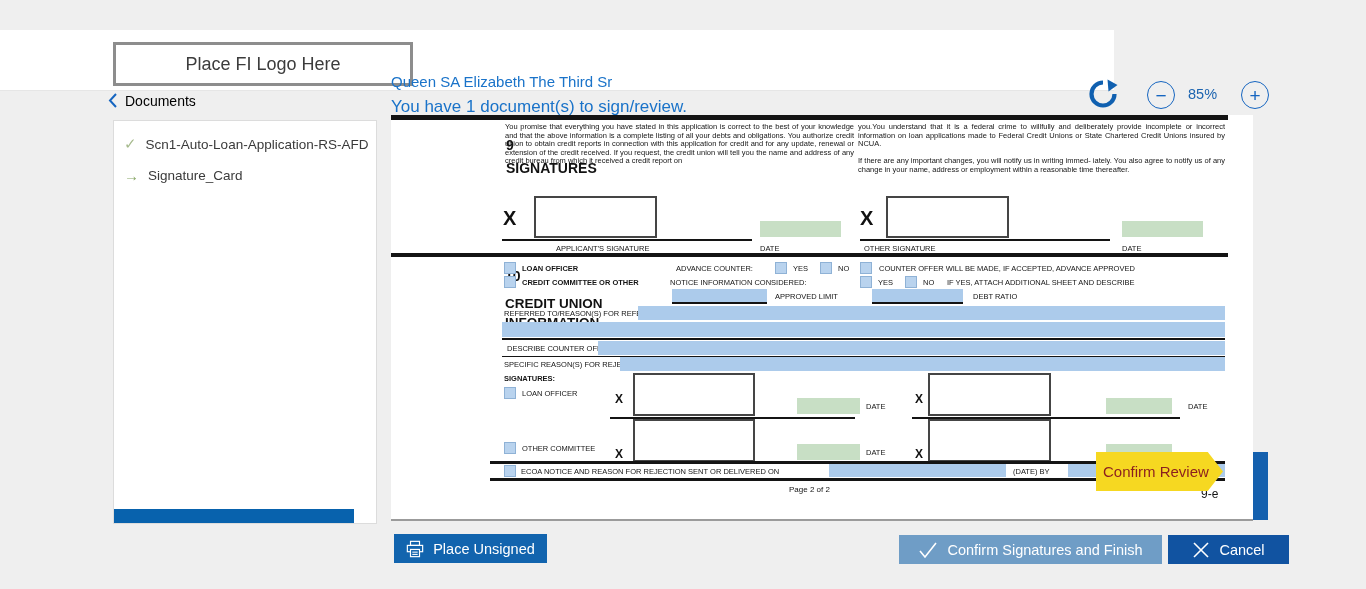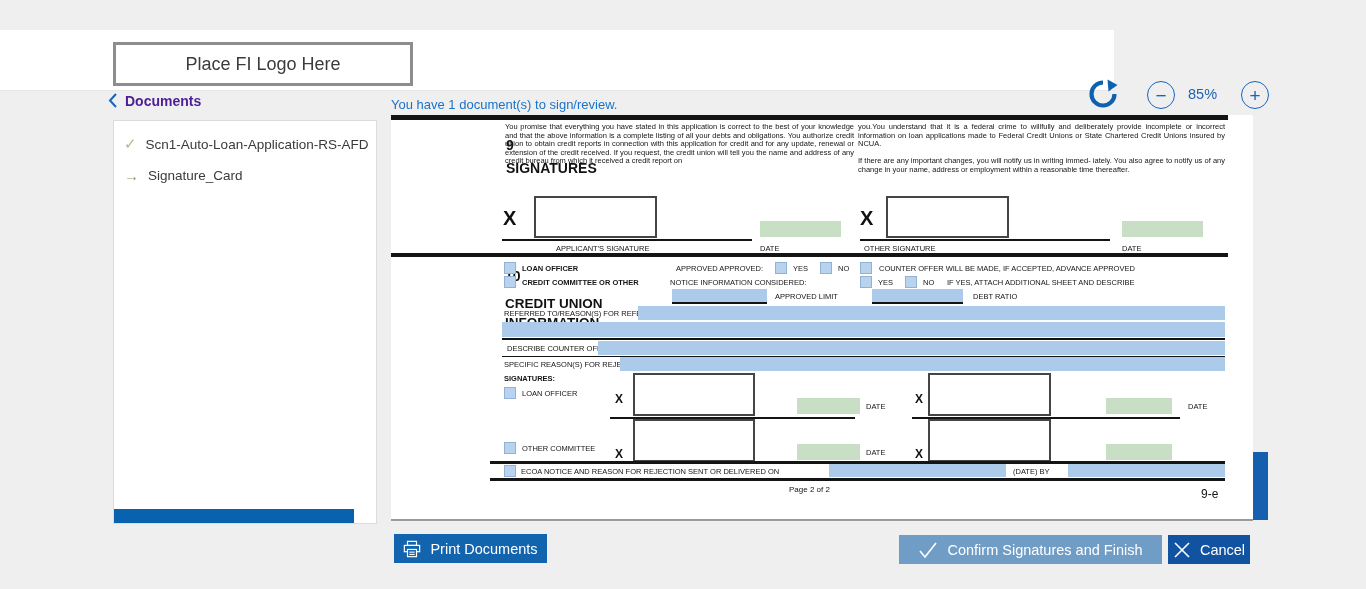--- a/index.html
+++ b/index.html
@@ -2,27 +2,27 @@
 <html><head>
 <meta charset="utf-8">
 <style>
   html,body{margin:0;padding:0;}
   .app{position:relative;width:1366px;height:589px;background:#efefef;overflow:hidden;
        font-family:"Liberation Sans",sans-serif;-webkit-font-smoothing:antialiased;}
   .topbar{position:absolute;left:0;top:0;width:1114px;height:60px;background:#ffffff;border-bottom:1px solid #e6e6e6;margin-top:30px;}
   .logo-box{position:absolute;left:113px;top:12px;width:294px;height:38px;border:3px solid #8d8d8d;
             background:#fff;display:flex;align-items:center;justify-content:center;font-size:18px;color:#3c3c3c;}
   .docs-back{position:absolute;left:108px;top:92px;display:flex;align-items:center;gap:7px;}
-  .docs-back .lbl{font-weight:bold;font-size:14px;color:#4c1d95;}
+  .docs-back .lbl{font-weight:normal;font-size:14px;color:#000000;}
   .panel{position:absolute;left:113px;top:120px;width:262px;height:402px;background:#fff;border:1px solid #dcdcdc;overflow:hidden;}
   .doc-item{position:absolute;left:10px;display:flex;align-items:center;gap:9px;font-size:13.5px;color:#3a3a3a;white-space:nowrap;}
   .ic-check{color:#a6ba8d;font-size:15px;} .ic-arrow{color:#8aa869;font-size:15px;}
   .progress{position:absolute;left:0;bottom:0;width:240px;height:14px;background:#0862ad;}
   .signer{position:absolute;left:391px;top:73px;font-size:15px;color:#1a73c9;}
-  .notice{position:absolute;left:391px;top:97px;font-size:13px;color:#1a73c9;}
+  .notice{position:absolute;left:391px;top:97px;font-size:17px;color:#1a73c9;}
   .zoom-btn{position:absolute;width:26px;height:26px;border:1.5px solid #1565c0;border-radius:50%;
             color:#1565c0;display:flex;align-items:center;justify-content:center;font-size:19px;background:transparent;line-height:1;}
   .zoom-level{position:absolute;left:1188px;top:86px;font-size:14.5px;color:#1c64b0;}
   
   .page{position:absolute;left:391px;top:115px;width:862px;height:404px;background:#fff;border-bottom:2px solid #9b9b9b;color:#141414;}
   .abs{position:absolute;}
   .ftext{font-size:7.5px;line-height:8.6px;text-align:justify;color:#161616;}
   .sl{position:absolute;font-size:7.5px;white-space:nowrap;color:#141414;}
   .slb{font-weight:bold;}
   .sec{position:absolute;font-weight:bold;font-size:14px;color:#111;}
@@ -34,21 +34,21 @@
   .ln{position:absolute;background:#141414;}
   .xmark{position:absolute;font-weight:bold;color:#111;}
   .confirm-tag{position:absolute;left:1096px;top:452px;width:127px;height:39px;background:#f6d821;
                clip-path:polygon(0 0,88% 0,100% 50%,88% 100%,0 100%);
                color:#8b1f1f;font-size:15px;display:flex;align-items:center;padding-left:7px;box-sizing:border-box;}
   .side-tab{position:absolute;left:1253px;top:452px;width:15px;height:68px;background:#1460ae;}
   .btn{position:absolute;display:flex;align-items:center;justify-content:center;gap:9px;color:#fff;
        font-size:14.5px;height:29px;box-sizing:border-box;cursor:default;}
   .btn-print{left:394px;top:534px;width:153px;background:#1264ae;}
   .btn-confirm{left:899px;top:535px;width:263px;background:#6f9dc6;}
-  .btn-cancel{left:1168px;top:535px;width:82px;background:#1153a1;}
+  .btn-cancel{left:1168px;top:535px;width:121px;background:#1153a1;}
 </style>
 </head>
 <body>
 
 <div class="app">
 
   <div class="topbar">
     <div class="logo-box">
       <span>Place FI Logo Here</span>
     </div>
@@ -66,20 +66,21 @@
       <span class="ic-check">✓</span>
       <span>Scn1-Auto-Loan-Application-RS-AFD</span>
     </div>
     <div class="doc-item" style="top:46px;">
       <span class="ic-arrow">→</span>
       <span>Signature_Card</span>
     </div>
     <div class="progress"></div>
   </div>
 
+  <div class="signer">Queen SA Elizabeth The Third Sr</div>
   <div class="notice">You have 1 document(s) to sign/review.</div>
 
   <div class="abs" style="left:1088px;top:79px;">
     <svg width="30" height="30" viewBox="0 0 30 30">
       <path d="M15 3.5 A 11.5 11.5 0 1 0 26.5 15" stroke="#1060b0" stroke-width="4.2" fill="none"></path>
       <polygon points="19.5,0.5 29.5,6 20.5,12.5" fill="#1060b0"></polygon>
     </svg>
   </div>
   <div class="zoom-btn" style="left:1147px;top:81px;">
     <span>−</span>
@@ -112,21 +113,21 @@
     <div class="sl" style="left:473px;top:129px;">OTHER SIGNATURE</div>
     <div class="sl" style="left:731px;top:129px;">DATE</div>
 
     <div class="ln" style="left:0;top:138px;width:837px;height:4px;"></div>
 
     <div class="sec" style="left:114px;top:153px;">10</div>
     <div class="sec" style="left:114px;top:179px;width:112px;font-size:13.5px;line-height:19px;">CREDIT UNION INFORMATION</div>
 
     <div class="cb" style="left:113px;top:147px;"></div>
     <div class="sl slb" style="left:131px;top:149px;">LOAN OFFICER</div>
-    <div class="sl" style="left:285px;top:149px;">APPROVED APPROVED:</div>
+    <div class="sl" style="left:285px;top:149px;">ADVANCE COUNTER:</div>
     <div class="cb" style="left:384px;top:147px;"></div>
     <div class="sl" style="left:402px;top:149px;">YES</div>
     <div class="cb" style="left:429px;top:147px;"></div>
     <div class="sl" style="left:447px;top:149px;">NO</div>
     <div class="cb" style="left:469px;top:147px;"></div>
     <div class="sl" style="left:488px;top:149px;">COUNTER OFFER WILL BE MADE, IF ACCEPTED, ADVANCE APPROVED</div>
 
     <div class="cb" style="left:113px;top:161px;"></div>
     <div class="sl slb" style="left:131px;top:163px;">CREDIT COMMITTEE OR OTHER</div>
     <div class="sl" style="left:279px;top:163px;">NOTICE INFORMATION CONSIDERED:</div>
@@ -183,31 +184,34 @@
     <div class="sl" style="left:130px;top:352px;">ECOA NOTICE AND REASON FOR REJECTION SENT OR DELIVERED ON</div>
     <div class="bf" style="left:438px;top:349px;width:177px;height:13px;"></div>
     <div class="sl" style="left:622px;top:352px;">(DATE) BY</div>
     <div class="bf" style="left:677px;top:349px;width:157px;height:13px;"></div>
     <div class="ln" style="left:99px;top:363px;width:735px;height:3px;"></div>
 
     <div class="abs" style="left:0;top:370px;width:837px;text-align:center;font-size:8px;">Page 2 of 2</div>
     <div class="abs" style="left:810px;top:372px;font-size:12px;">9-e</div>
   </div>
 
+  <div class="confirm-tag">
+    <span>Confirm Review</span>
+  </div>
   <div class="side-tab"></div>
 
   <div class="btn btn-print">
     <svg width="18" height="18" viewBox="0 0 20 20">
       <rect x="5" y="1.5" width="10" height="4.5" fill="none" stroke="#fff" stroke-width="1.3"></rect>
       <rect x="1.5" y="6" width="17" height="7" fill="none" stroke="#fff" stroke-width="1.3"></rect>
       <rect x="5" y="10.5" width="10" height="8" fill="#1264ae" stroke="#fff" stroke-width="1.3"></rect>
       <line x1="7" y1="13.5" x2="13" y2="13.5" stroke="#fff" stroke-width="1.2"></line>
       <line x1="7" y1="16" x2="13" y2="16" stroke="#fff" stroke-width="1.2"></line>
     </svg>
-    <span>Print Documents</span>
+    <span>Place Unsigned</span>
   </div>
 
   <div class="btn btn-confirm">
     <svg width="20" height="18" viewBox="0 0 20 18">
       <polyline points="2,10 7,16 18,2" fill="none" stroke="#fff" stroke-width="1.6"></polyline>
     </svg>
     <span>Confirm Signatures and Finish</span>
   </div>
 
   <div class="btn btn-cancel">

